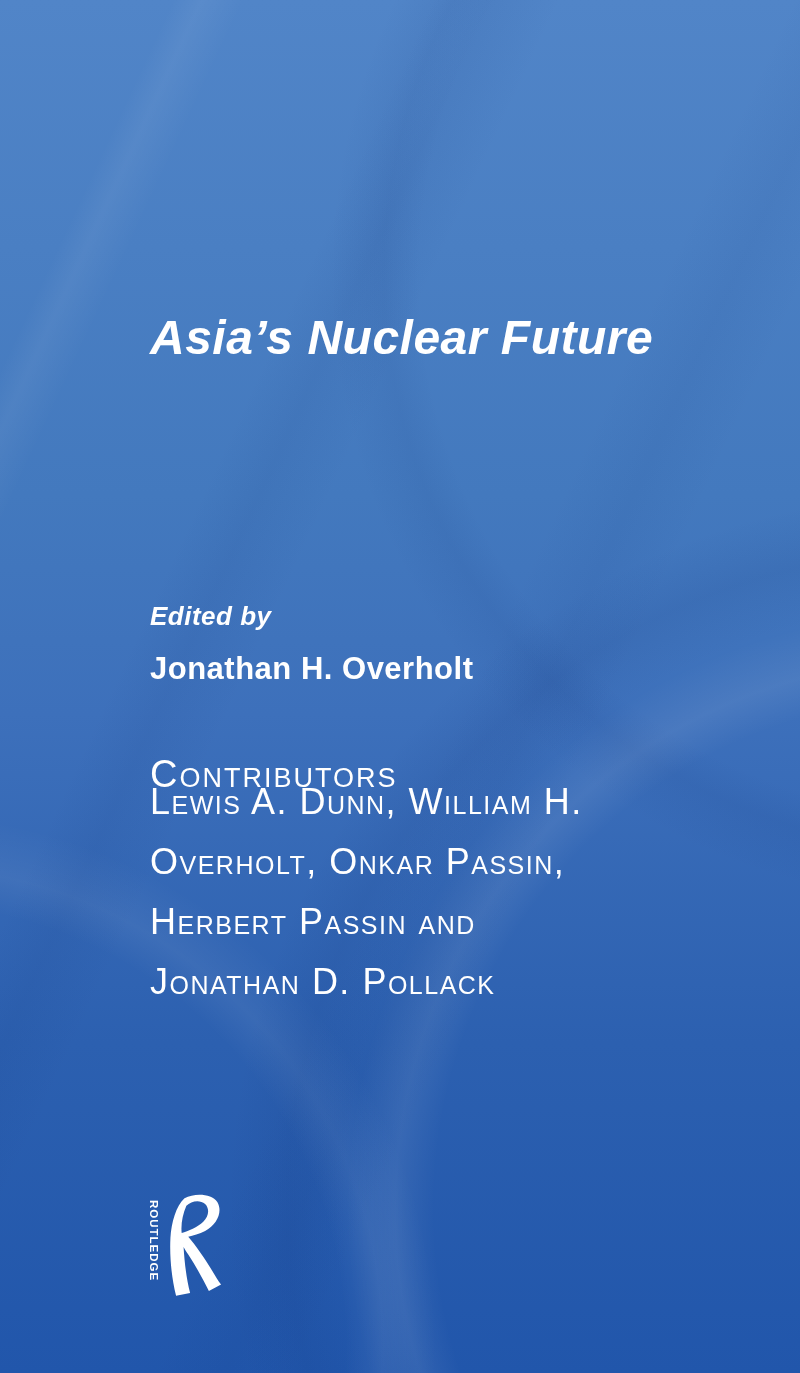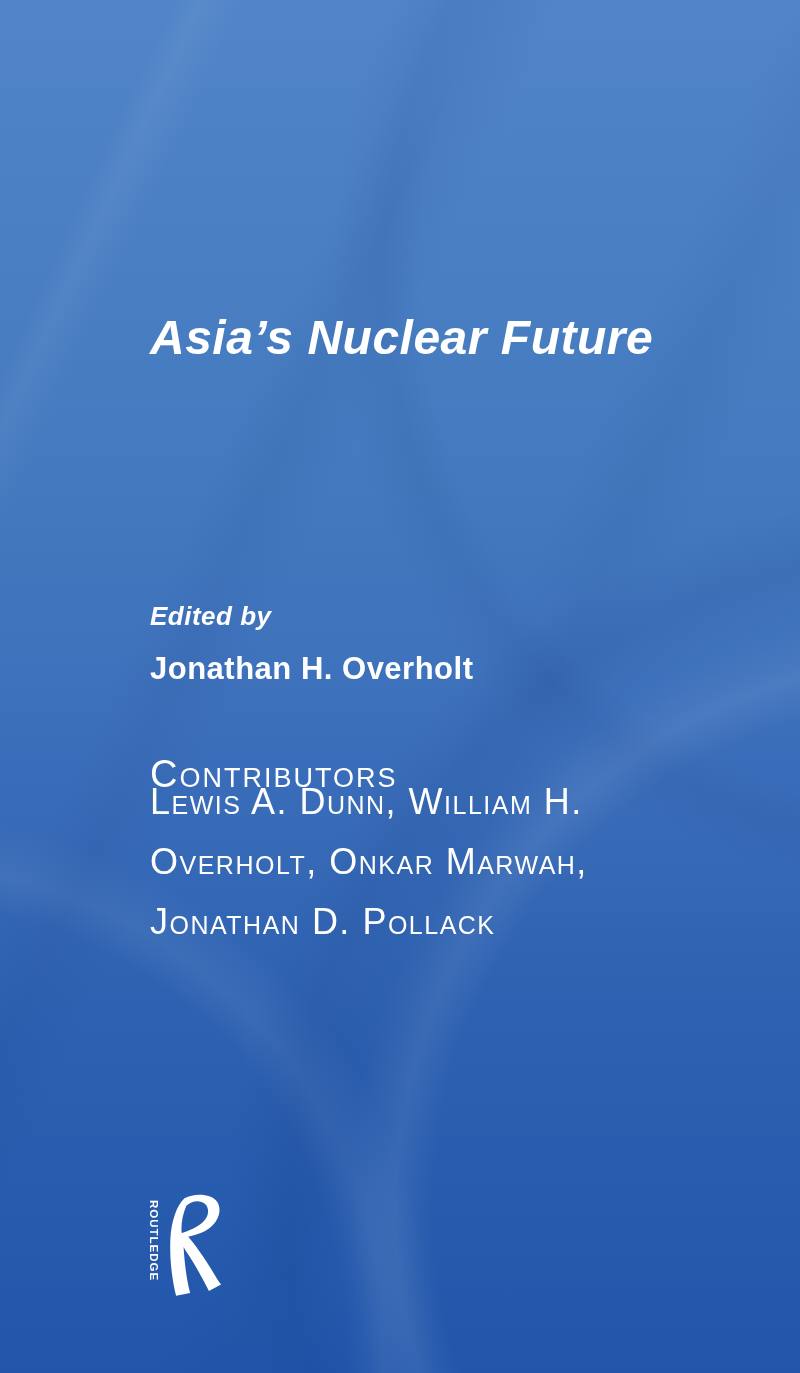--- a/index.html
+++ b/index.html
@@ -105,21 +105,22 @@
   <h1 class="title">Asia’s Nuclear Future</h1>
 
   <div class="edited-by">Edited by</div>
 
   <div class="editor">Jonathan H. Overholt</div>
 
   <div class="contrib-heading">Contributors</div>
 
   <div class="contrib-lines">
     <div class="contrib-line">Lewis A. Dunn, William H.</div>
-    <div class="contrib-line">Overholt, Onkar Marwah,</div>
+    <div class="contrib-line">Overholt, Onkar Passin,</div>
+    <div class="contrib-line">Herbert Passin and</div>
     <div class="contrib-line">Jonathan D. Pollack</div>
   </div>
 
   <div class="logo">
     <div class="logo-text">ROUTLEDGE</div>
     <svg class="logo-r" viewBox="0 0 64 114" width="60" height="112" aria-hidden="true">
       <path fill="#ffffff" fill-rule="evenodd" d="
         M24,5
         C35,-1 53,0 59,9
         C65,19 59,33 46,40

